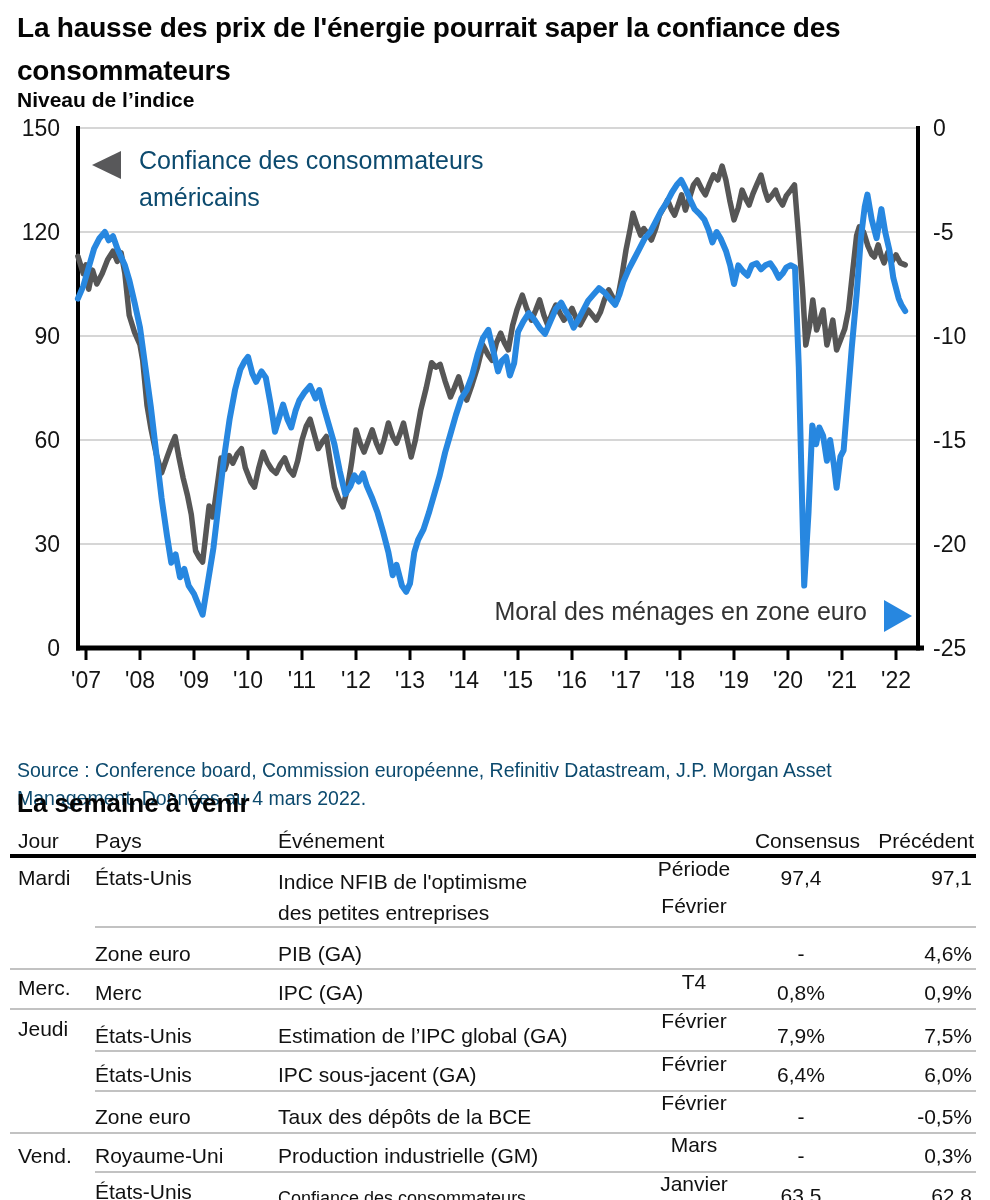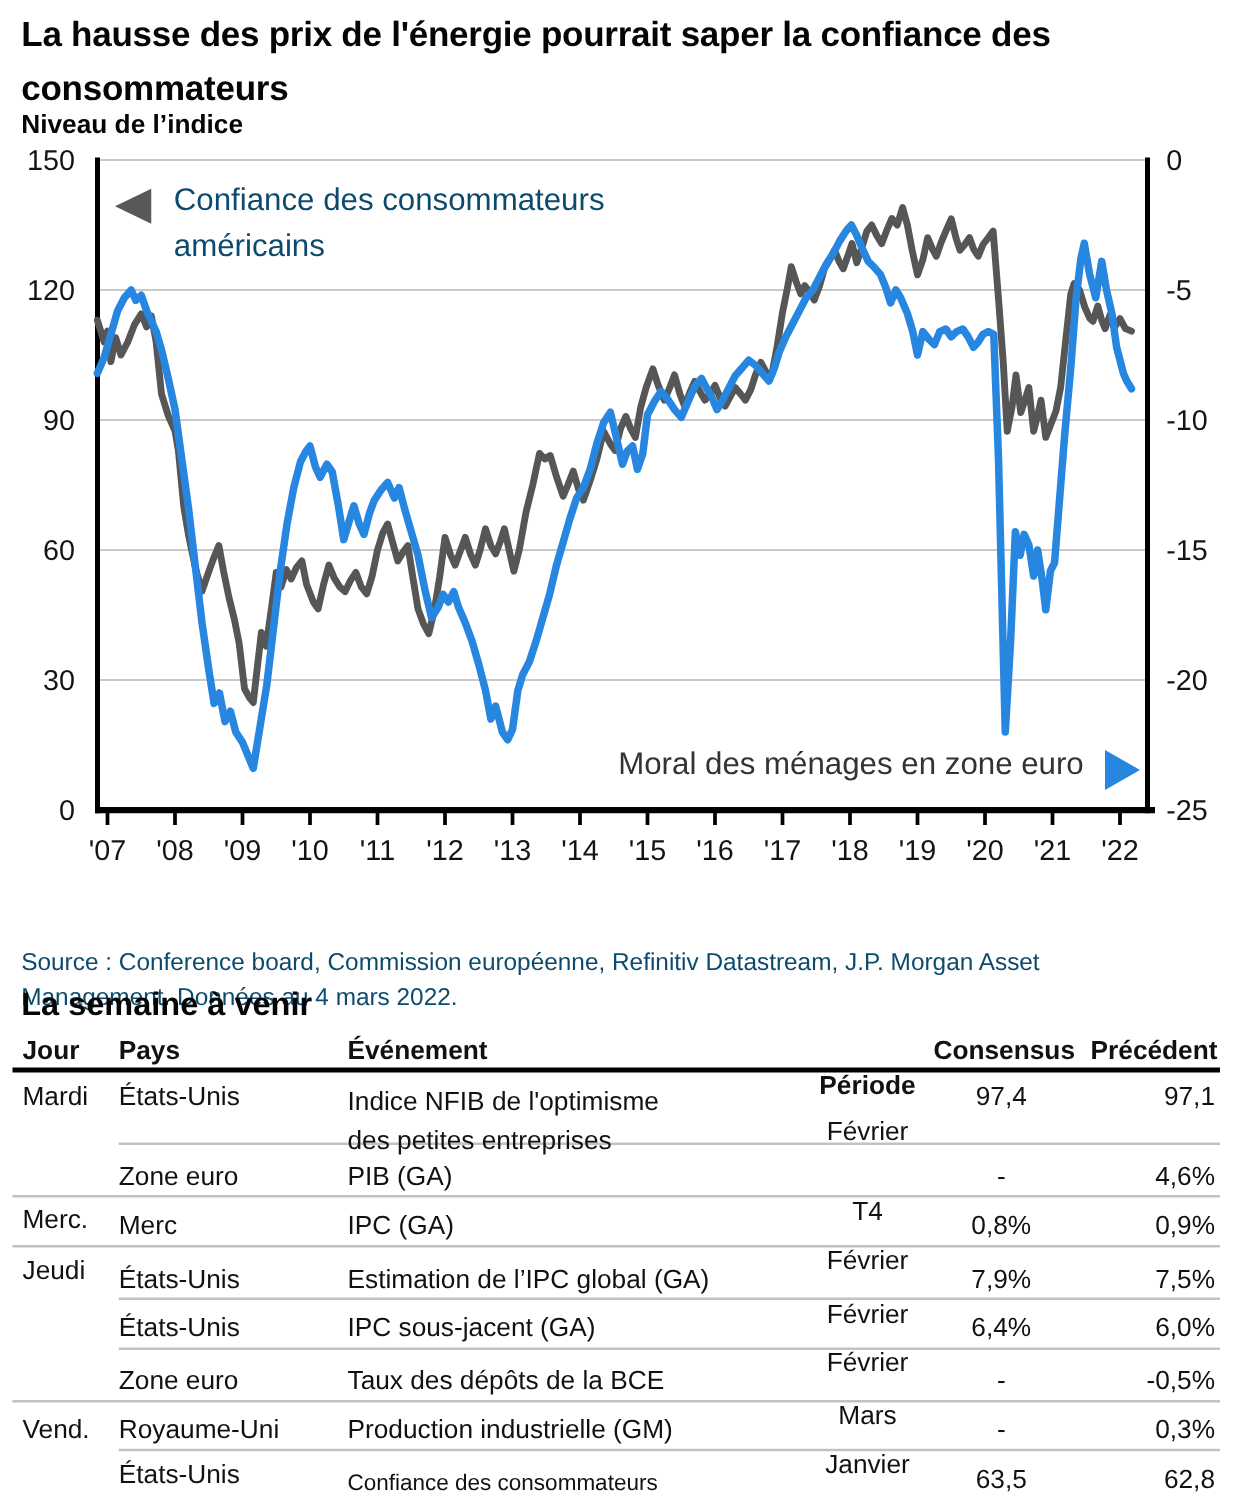--- a/index.html
+++ b/index.html
@@ -10,21 +10,21 @@
                line-height:43px;color:#050505;letter-spacing:-0.2px;}
   #axis-title{left:17px;top:88px;font-size:21px;font-weight:700;color:#050505;}
   #chart-svg{left:0;top:0;width:990px;height:1200px;}
   #legend-us{left:139px;top:142px;width:430px;font-size:25px;line-height:37px;color:#0c4a6e;}
   #legend-euro{right:123px;top:597px;font-size:25px;color:#333;white-space:nowrap;}
   #source-note{left:17px;top:712px;width:900px;font-size:19.5px;line-height:28px;color:#0c4a6e;margin-top:44px;}
   #week-title{left:17px;top:776px;font-size:26px;font-weight:700;color:#050505;margin-top:12px;}
   #week-table{left:10px;top:825px;width:966px;}
   .trow,#thead-row{display:grid;grid-template-columns:77px 183px 368px 96px 118px 1fr;
         padding-left:8px;box-sizing:border-box;align-items:start;}
-  #thead-row{padding-top:4px;height:29px;font-weight:700;font-size:21px;}
+  #thead-row{padding-top:4px;height:29px;font-weight:400;font-size:21px;}
   #thead-row .c-period{text-align:center;}
   #thead-row .c-cons{text-align:right;}
   #thead-row .c-prev{text-align:right;padding-right:2px;}
   .hrule{height:0;border-top:4px solid #000;}
   .sep{height:0;border-top:2px solid #c2c2c2;}
   .sep.part{margin-left:85px;}
   .trow{font-size:21px;}
   .cell-event{white-space:pre-line;font-size:21px;}
   .c-period{text-align:center;margin-top:28px;}
   .c-cons{text-align:center;}
@@ -117,21 +117,21 @@
     <div id="thead-row">
       <div class="c-day">Jour</div>
       <div class="c-pays">Pays</div>
       <div class="c-event">Événement</div>
       <div class="c-period">Période</div>
       <div class="c-cons">Consensus</div>
       <div class="c-prev">Précédent</div>
     </div>
     <div class="hrule"></div>
     <div id="week-rows">
-        <div class="trow" style="height: 56px; padding-top: 8px; box-sizing: border-box;">
+        <div class="trow" style="height: 68px; padding-top: 8px; box-sizing: border-box;">
           <div class="c-day" style="margin-top: 0px;">Mardi</div>
           <div class="c-pays">États-Unis</div>
           <div class="c-event cell-event" style="line-height: 31px;">Indice NFIB de l'optimisme
 des petites entreprises</div>
           <div class="c-period">Février</div>
           <div class="c-cons">97,4</div>
           <div class="c-prev">97,1</div>
         </div>
         <div class="sep part"></div>
         <div class="trow" style="height: 40px; padding-top: 14px; box-sizing: border-box;">

